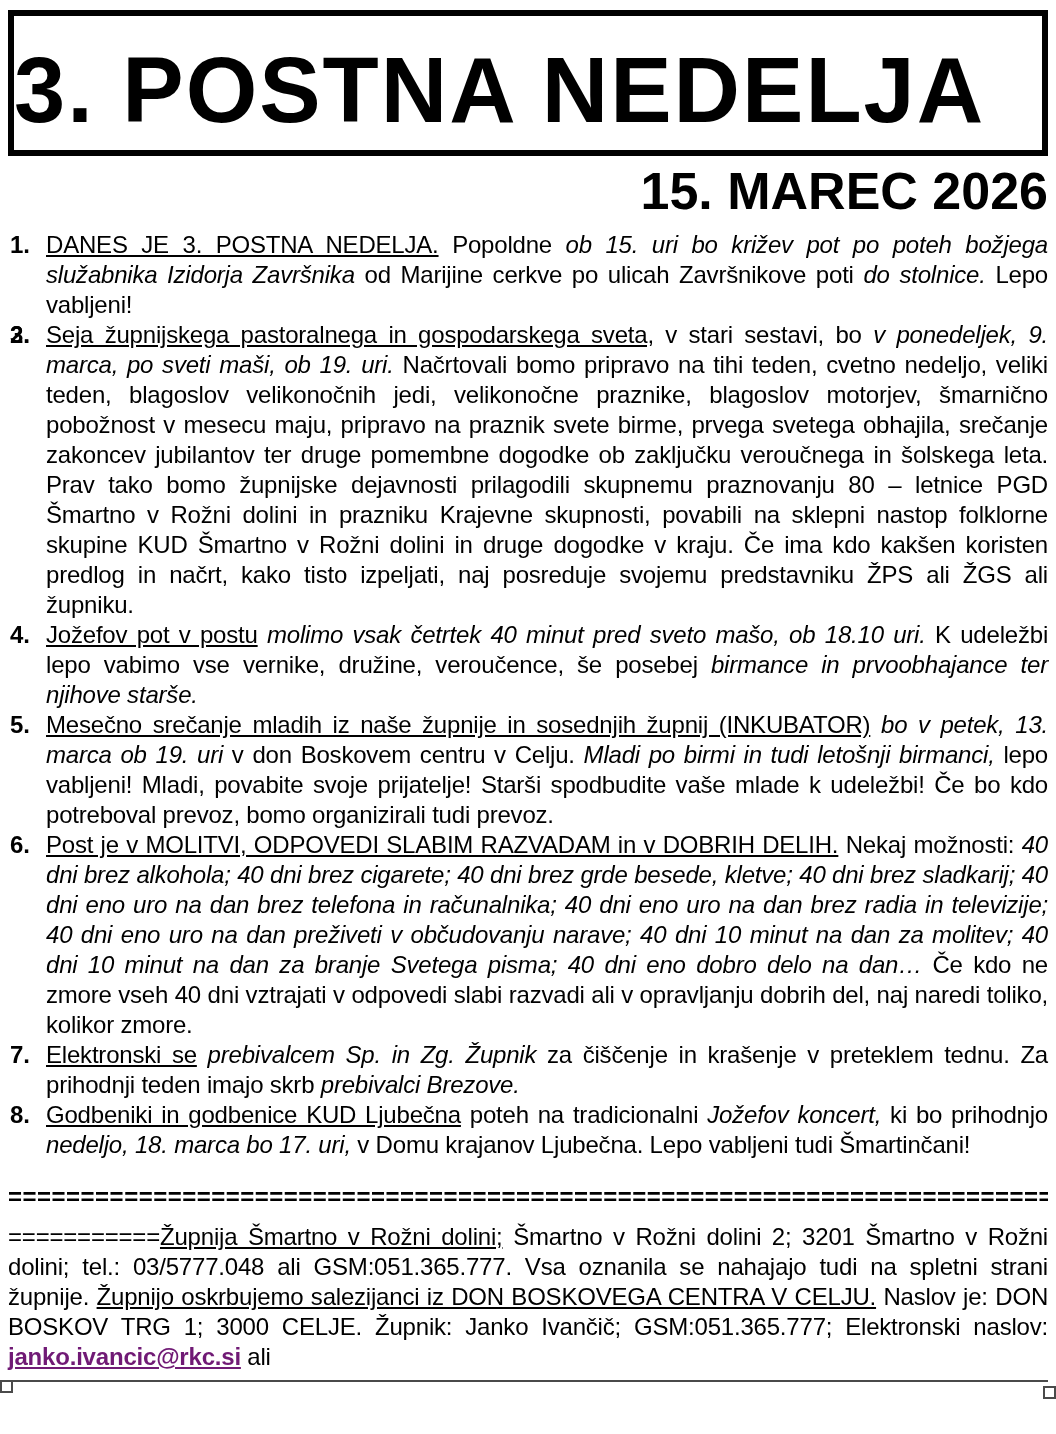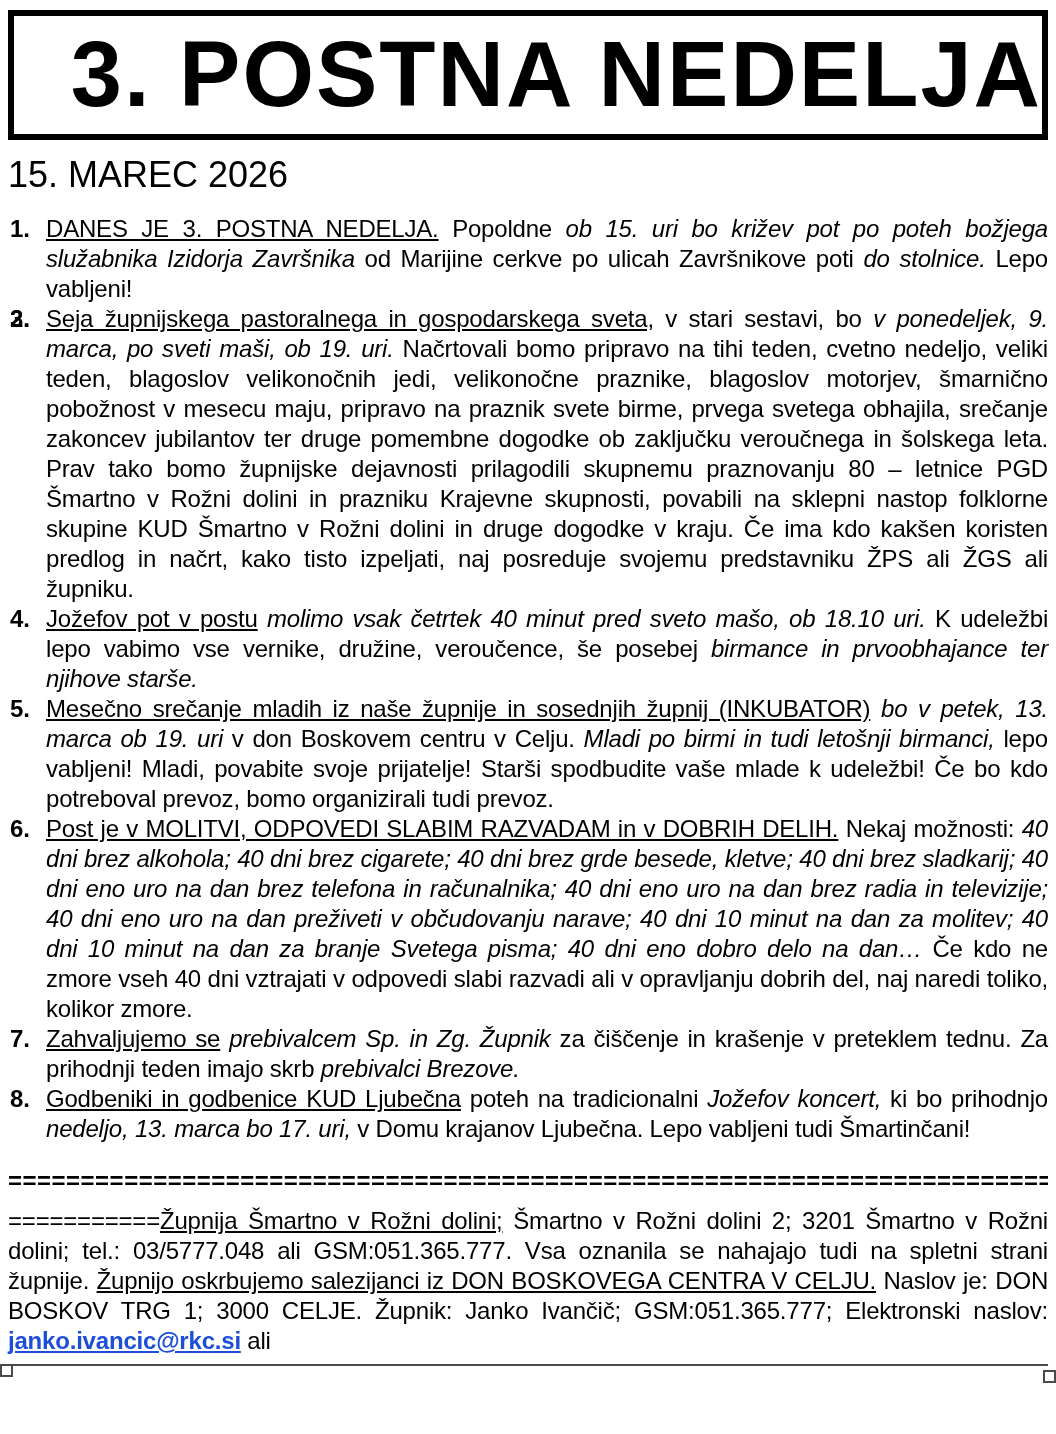--- a/index.html
+++ b/index.html
@@ -8,53 +8,53 @@
     font-family:"Liberation Sans",sans-serif;
     font-size:24px;
     line-height:30px;
     color:#000;
     letter-spacing:-0.2px;
   }
   .page{padding:8px 8px 4px 8px;}
   .title-box{
     border:6px solid #000;
     margin:2px 0 4px 0;
-    text-align:right;
-    padding:8px 0 10px 0;
+    text-align:left;
+    padding:24px 0 10px 0;
   }
   .title-box .t{
     font-weight:bold;
     font-size:92px;
     line-height:100px;
     letter-spacing:2px;
     white-space:nowrap;
   }
   .date-heading{
-    text-align:left;
-    font-weight:normal;
-    font-size:36px;
+    text-align:right;
+    font-weight:bold;
+    font-size:52px;
     line-height:58px;
     margin:6px 0 10px 0;
     letter-spacing:0;
   }
   .item{
     position:relative;
     padding-left:38px;
     text-align:justify;
   }
   .item .num{
     position:absolute;
     left:2px;
     top:0;
     font-weight:bold;
   }
   .b{font-weight:normal;}
   .i{font-style:italic;}
   .u{text-decoration:underline;}
-  .lnk{color:#1d4ed8;text-decoration:underline;cursor:pointer;}
+  .lnk{color:#701a75;text-decoration:underline;cursor:pointer;}
   .lnk.b{font-weight:bold;}
   .divider{
     font-weight:bold;
     white-space:nowrap;
     overflow:hidden;
     margin-top:22px;
     letter-spacing:0.5px;
   }
   .info-para{
     text-align:justify;
@@ -88,22 +88,22 @@
 
   <div class="date-heading">15. MAREC 2026</div>
 
   <div id="announcements">
       <div class="item"><span class="num">1.</span><span><span class="b u">DANES JE 3. POSTNA NEDELJA.</span><span> Popoldne </span><span class="b i">ob 15. uri bo križev pot po poteh božjega služabnika Izidorja Završnika</span><span> od Marijine cerkve po ulicah Završnikove poti </span><span class="b i">do stolnice.</span><span> Lepo vabljeni!</span></span></div>
       <div class="item"><span class="num">2.</span></div>
       <div class="item"><span class="num">3.</span><span><span class="b u">Seja župnijskega pastoralnega in gospodarskega sveta,</span><span> v stari sestavi, bo </span><span class="b i">v ponedeljek, 9. marca, po sveti maši, ob 19. uri.</span><span> Načrtovali bomo pripravo na tihi teden, cvetno nedeljo, veliki teden, blagoslov velikonočnih jedi, velikonočne praznike, blagoslov motorjev, šmarnično pobožnost v mesecu maju, pripravo na praznik svete birme, prvega svetega obhajila, srečanje zakoncev jubilantov ter druge pomembne dogodke ob zaključku veroučnega in šolskega leta. Prav tako bomo župnijske dejavnosti prilagodili skupnemu praznovanju 80 – letnice PGD Šmartno v Rožni dolini in prazniku Krajevne skupnosti, povabili na sklepni nastop folklorne skupine KUD Šmartno v Rožni dolini in druge dogodke v kraju. Če ima kdo kakšen koristen predlog in načrt, kako tisto izpeljati, naj posreduje svojemu predstavniku ŽPS ali ŽGS ali župniku.</span></span></div>
       <div class="item"><span class="num">4.</span><span><span class="b u">Jožefov pot v postu</span><span> </span><span class="b i">molimo vsak četrtek 40 minut pred sveto mašo, ob 18.10 uri.</span><span> K udeležbi lepo vabimo vse vernike, družine, veroučence, še posebej </span><span class="b i">birmance in prvoobhajance ter njihove starše.</span></span></div>
       <div class="item"><span class="num">5.</span><span><span class="b u">Mesečno srečanje mladih iz naše župnije in sosednjih župnij (INKUBATOR)</span><span> </span><span class="b i">bo v petek, 13. marca ob 19. uri</span><span> v don Boskovem centru v Celju. </span><span class="b i">Mladi po birmi in tudi letošnji birmanci,</span><span> lepo vabljeni! Mladi, povabite svoje prijatelje! Starši spodbudite vaše mlade k udeležbi! Če bo kdo potreboval prevoz, bomo organizirali tudi prevoz.</span></span></div>
       <div class="item"><span class="num">6.</span><span><span class="b u">Post je v MOLITVI, ODPOVEDI SLABIM RAZVADAM in v DOBRIH DELIH.</span><span> Nekaj možnosti: </span><span class="b i">40 dni brez alkohola; 40 dni brez cigarete; 40 dni brez grde besede, kletve; 40 dni brez sladkarij; 40 dni eno uro na dan brez telefona in računalnika; 40 dni eno uro na dan brez radia in televizije; 40 dni eno uro na dan preživeti v občudovanju narave; 40 dni 10 minut na dan za molitev; 40 dni 10 minut na dan za branje Svetega pisma; 40 dni eno dobro delo na dan…</span><span> Če kdo ne zmore vseh 40 dni vztrajati v odpovedi slabi razvadi ali v opravljanju dobrih del, naj naredi toliko, kolikor zmore.</span></span></div>
-      <div class="item"><span class="num">7.</span><span><span class="b u">Zahvaljujemo se</span><span> </span><span class="b i">prebivalcem Sp. in Zg. Župnik</span><span> za čiščenje in krašenje v preteklem tednu. Za prihodnji teden imajo skrb </span><span class="b i">prebivalci Brezove.</span></span></div>
-      <div class="item"><span class="num">8.</span><span><span class="b u">Godbeniki in godbenice KUD Ljubečna</span><span> poteh na tradicionalni </span><span class="b i">Jožefov koncert,</span><span> ki bo prihodnjo </span><span class="b i">nedeljo, 13. marca bo 17. uri,</span><span> v Domu krajanov Ljubečna. Lepo vabljeni tudi Šmartinčani!</span></span></div>
+      <div class="item"><span class="num">7.</span><span><span class="b u">Elektronski se</span><span> </span><span class="b i">prebivalcem Sp. in Zg. Župnik</span><span> za čiščenje in krašenje v preteklem tednu. Za prihodnji teden imajo skrb </span><span class="b i">prebivalci Brezove.</span></span></div>
+      <div class="item"><span class="num">8.</span><span><span class="b u">Godbeniki in godbenice KUD Ljubečna</span><span> poteh na tradicionalni </span><span class="b i">Jožefov koncert,</span><span> ki bo prihodnjo </span><span class="b i">nedeljo, 18. marca bo 17. uri,</span><span> v Domu krajanov Ljubečna. Lepo vabljeni tudi Šmartinčani!</span></span></div>
     </div>
 
   <div class="divider">==========================================================================================</div>
 
   <div class="info-para"><span class="b">===========</span><span class="b u">Župnija Šmartno v Rožni dolini;</span><span class="b"> Šmartno v Rožni dolini 2; 3201 Šmartno v Rožni dolini; tel.: 03/5777.048 ali GSM:051.365.777.</span><span> Vsa oznanila se nahajajo tudi na spletni strani župnije. </span><span class="b u">Župnijo oskrbujemo salezijanci iz DON BOSKOVEGA CENTRA V CELJU.</span><span class="b"> Naslov je: DON BOSKOV TRG 1; 3000 CELJE. Župnik: Janko Ivančič; GSM:051.365.777; Elektronski naslov: </span><a class="b u lnk" href="#">janko.ivancic@rkc.si</a><span class="b"> ali</span></div>
 
   <div class="frame-line">
     <span class="handle left"></span>
     <span class="handle right"></span>
   </div>

